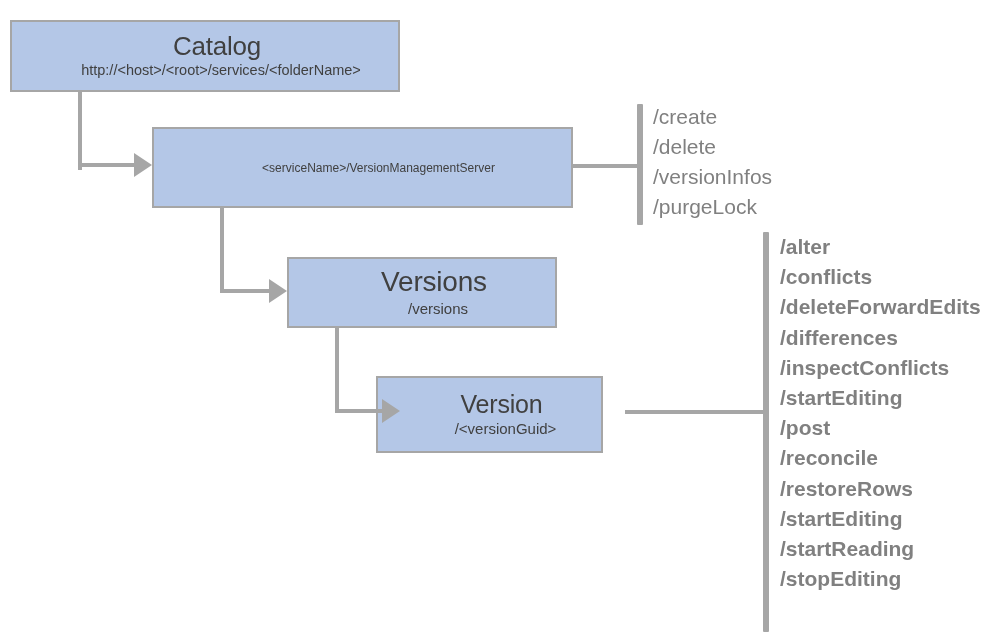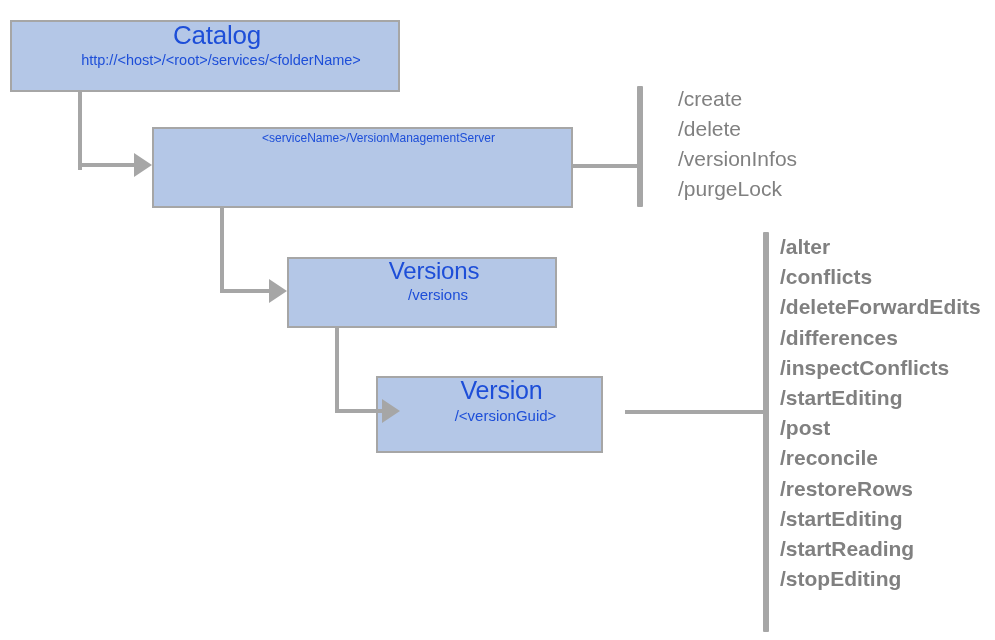--- a/index.html
+++ b/index.html
@@ -20,22 +20,22 @@
 
   
   .node {
     position: absolute;
     box-sizing: border-box;
     background: #b4c7e7;
     border: 2px solid #a6a6a6;
     display: flex;
     flex-direction: column;
     align-items: center;
-    justify-content: flex-start;
-    color: #1d4ed8;
+    justify-content: center;
+    color: #404040;
     text-align: center;
     padding-left: 24px;
   }
   .node-title {
     font-size: 27px;
     line-height: 1.02;
     letter-spacing: -0.2px;
     white-space: nowrap;
   }
   .node-sub {
@@ -48,21 +48,21 @@
 
   #node-catalog { left: 10px;  top: 20px;  width: 390px; height: 72px; }
   #node-catalog .node-title { font-size: 26px; }
   #node-catalog .node-sub   { font-size: 14.5px; }
 
   #node-vms { left: 152px; top: 127px; width: 421px; height: 81px; }
   #node-vms .node-title { font-size: 25px; }
   #node-vms .node-sub   { font-size: 12px; }
 
   #node-versions { left: 287px; top: 257px; width: 270px; height: 71px; }
-  #node-versions .node-title { font-size: 24px; }
+  #node-versions .node-title { font-size: 28px; }
   #node-versions .node-sub   { font-size: 15px; }
 
   #node-version { left: 376px; top: 376px; width: 227px; height: 77px; }
   #node-version .node-title { font-size: 25px; }
   #node-version .node-sub   { font-size: 15px; }
 
   
   .seg {
     position: absolute;
     background: #a6a6a6;
@@ -111,21 +111,21 @@
   .ops-list {
     list-style: none;
     margin: 0;
     padding: 0;
     color: #808080;
   }
   .ops-list li {
     white-space: nowrap;
   }
 
-  #ops-service { left: 637px; top: 86px; height: 121px; gap: 25px; }
+  #ops-service { left: 637px; top: 104px; height: 121px; }
   #ops-service .ops-bar  { height: 121px; }
   #ops-service .ops-list { margin-left: 10px; margin-top: -2px; }
   #ops-service .ops-list li { font-size: 21px; line-height: 30px; }
 
   #ops-version { left: 763px; top: 232px; height: 400px; }
   #ops-version .ops-bar  { height: 400px; }
   #ops-version .ops-list { margin-left: 11px; margin-top: 0px; }
   #ops-version .ops-list li { font-size: 21px; line-height: 30.2px; font-weight: bold; }
 </style>
 </head>

